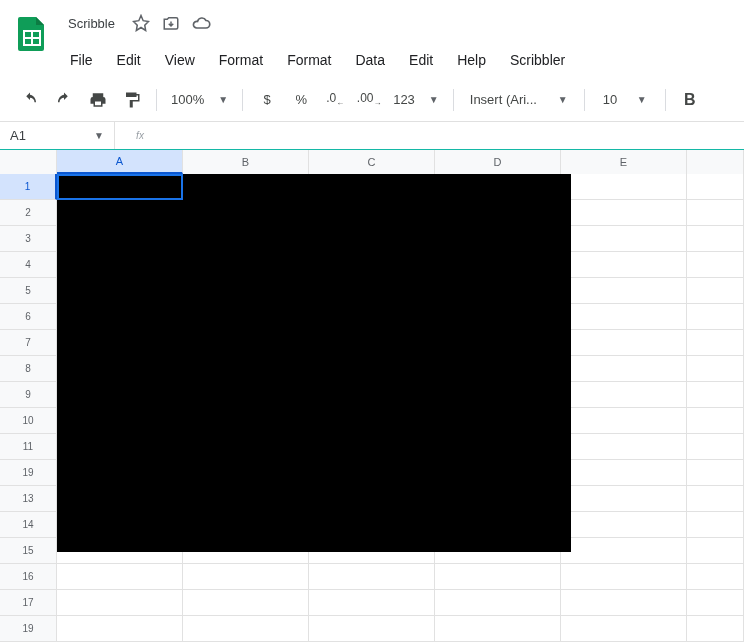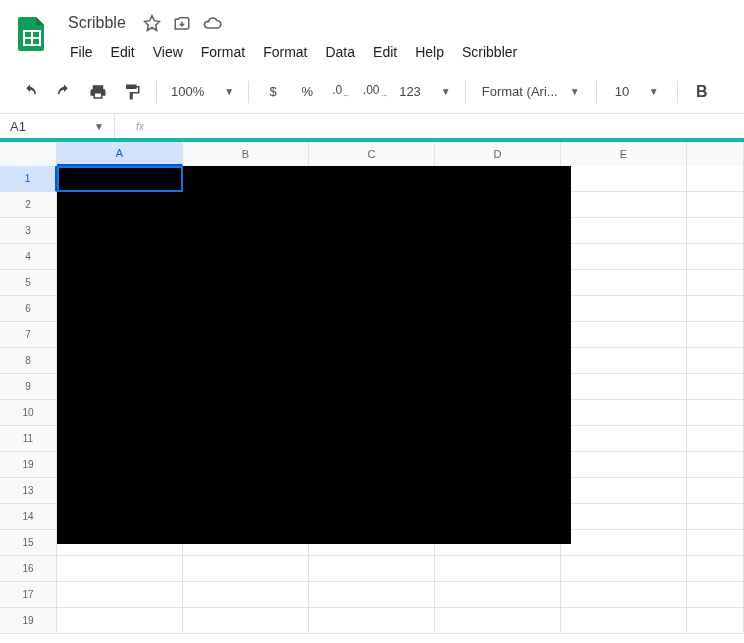--- a/index.html
+++ b/index.html
@@ -3,36 +3,36 @@
 <meta charset="utf-8">
 <style>
 * { box-sizing: border-box; margin: 0; padding: 0; }
 body { font-family: Arial, sans-serif; font-size: 13px; color: #202124; background: #fff; overflow: hidden; width: 744px; height: 643px; }
 
 .header { display: flex; align-items: flex-start; padding: 8px 12px 0 12px; }
 .logo { width: 40px; height: 50px; display: flex; align-items: center; justify-content: center; margin-right: 10px; }
 .logo svg { width: 36px; height: 36px; }
 .title-area { flex: 1; }
 .title-row { display: flex; align-items: center; gap: 10px; height: 30px; }
-.doc-title { font-size: 16px; color: #3c4043; padding: 2px 6px; }
+.doc-title { font-size: 13px; color: #3c4043; padding: 2px 6px; }
 .title-icon { width: 20px; height: 20px; display: flex; align-items: center; justify-content: center; color: #5f6368; cursor: pointer; }
-.menu-row { display: flex; gap: 2px; margin-top: 2px; }
+.menu-row { display: flex; gap: 8px; margin-top: 10px; }
 .menu-item { padding: 4px 8px; font-size: 14px; color: #202124; cursor: pointer; border-radius: 4px; }
 
 .toolbar { display: flex; align-items: center; padding: 6px 16px; gap: 6px; border-bottom: 1px solid #e0e0e0; height: 44px; margin-top: 6px; }
 .tb-btn { width: 28px; height: 28px; display: flex; align-items: center; justify-content: center; color: #444746; cursor: pointer; border-radius: 4px; }
 .tb-sep { width: 1px; height: 22px; background: #dadce0; margin: 0 4px; }
-.zoom-box { display: flex; align-items: center; gap: 20px; padding: 0 4px; cursor: pointer; font-size: 13px; color: #444746; }
+.zoom-box { display: flex; align-items: center; gap: 14px; padding: 0 4px; cursor: pointer; font-size: 13px; color: #444746; }
 .font-box { display: flex; align-items: center; gap: 6px; padding: 0 6px; cursor: pointer; font-size: 13px; color: #444746; width: 110px; justify-content: space-between; }
 .font-box span:first-child { white-space: nowrap; overflow: hidden; text-overflow: ellipsis; }
 .size-box { display: flex; align-items: center; gap: 6px; padding: 0 8px; cursor: pointer; font-size: 13px; color: #444746; width: 60px; justify-content: space-between; }
 .dropdown-arrow { font-size: 10px; color: #5f6368; }
 .bold-btn { font-weight: bold; font-size: 16px; }
 
-.formula-bar { display: flex; align-items: center; height: 28px; border-bottom: 4px solid #14b8a6; justify-content: space-between; }
+.formula-bar { display: flex; align-items: center; height: 28px; border-bottom: 1px solid #14b8a6; justify-content: space-between; }
 .name-box { width: 115px; display: flex; align-items: center; justify-content: space-between; padding: 0 10px; border-right: 1px solid #e0e0e0; height: 100%; font-size: 13px; color: #3c4043; }
 .fx-label { width: 50px; display: flex; align-items: center; justify-content: center; font-style: italic; color: #9aa0a6; font-size: 10px; height: 100%; }
 .formula-input { flex: 1; border: none; outline: none; height: 100%; font-size: 13px; padding: 0 6px; color: #3c4043; }
 
 .grid-container { position: relative; overflow: hidden; }
 .col-headers { display: flex; height: 24px; background: #f8f9fa; border-bottom: 1px solid #e1e1e1; }
 .corner { width: 57px; height: 24px; background: #f8f9fa; border-right: 1px solid #e1e1e1; }
 .col-header { width: 126px; height: 24px; display: flex; align-items: center; justify-content: center; font-size: 11px; color: #5f6368; border-right: 1px solid #e1e1e1; background: #f8f9fa; }
 .col-header.selected { background: #d3e3fd; color: #0b57d0; border-bottom: 2px solid #0b57d0; }
 
@@ -130,21 +130,21 @@
     </div>
   <div class="tb-btn">
       <span style="font-size:12px">.00<sub style="font-size:8px">→</sub></span>
     </div>
   <div class="zoom-box">
     <span>123</span>
     <span class="dropdown-arrow">▼</span>
   </div>
   <div class="tb-sep"></div>
   <div class="font-box">
-    <span>Format (Ari...</span>
+    <span>Insert (Ari...</span>
     <span class="dropdown-arrow">▼</span>
   </div>
   <div class="tb-sep"></div>
   <div class="size-box">
     <span>10</span>
     <span class="dropdown-arrow">▼</span>
   </div>
   <div class="tb-sep"></div>
   <div class="tb-btn bold-btn">B</div>
 </div>

